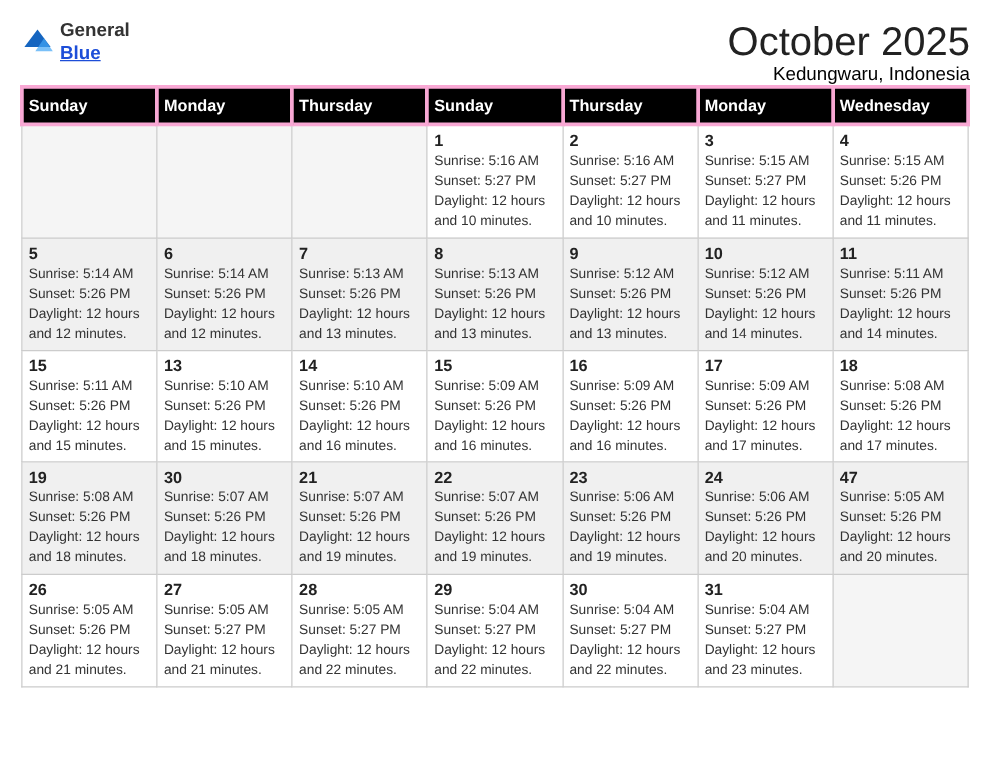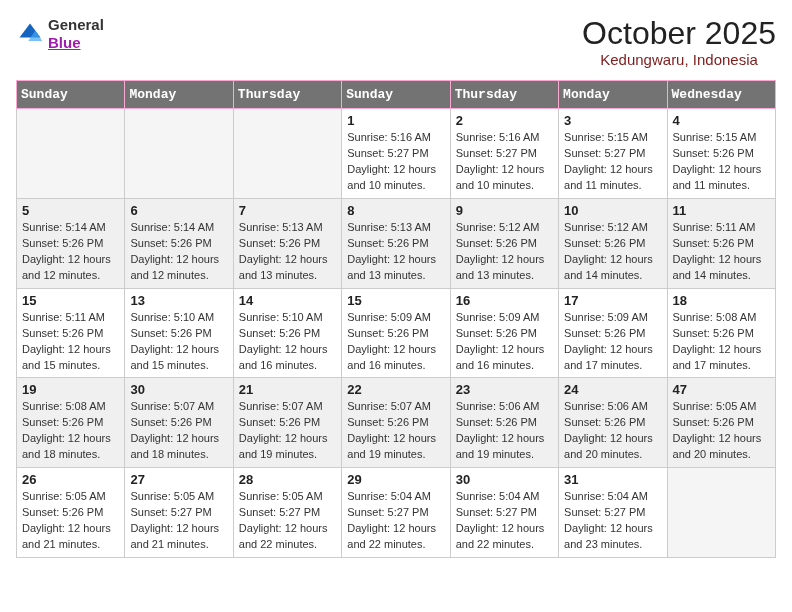--- a/index.html
+++ b/index.html
@@ -7,63 +7,61 @@
       font-family: Arial, sans-serif;
       background: #fff;
       width: 792px;
       min-height: 612px;
       padding: 16px;
     }
     .header {
       display: flex;
       justify-content: space-between;
       align-items: flex-start;
-      margin-bottom: 12px;
     }
     .logo {
       display: flex;
       align-items: center;
       gap: 4px;
     }
     .logo-text {
       font-size: 15px;
       font-weight: bold;
       line-height: 1.2;
     }
     .logo-general { color: #333; }
-    .logo-blue { color: #a21caf; text-decoration: underline; }
+    .logo-blue { color: #1d4ed8; text-decoration: underline; }
     .logo-icon {
       width: 28px;
       height: 28px;
     }
-    .title-block { text-align: center; }
+    .title-block { text-align: right; }
     .month-title {
       font-size: 32px;
       font-weight: normal;
       color: #222;
       line-height: 1.1;
     }
     .location {
       font-size: 15px;
-      color: #7f1d1d;
+      color: #000000;
     }
     .calendar {
       width: 100%;
       border-collapse: collapse;
       border: 1px solid #ccc;
     }
     .calendar th {
-      background: #737373;
+      background: #000000;
       color: #fff;
       font-size: 13px;
       font-weight: bold;
       padding: 6px 4px;
       text-align: left;
-      border: 1px solid #f9a8d4;
-      font-family: Liberation Mono, monospace;
+      border: 3px solid #f9a8d4;
     }
     .calendar td {
       width: calc(100% / 7);
       vertical-align: top;
       border: 1px solid #ccc;
       padding: 4px 5px;
       font-size: 11px;
       color: #333;
       background: #fff;
       min-height: 80px;

